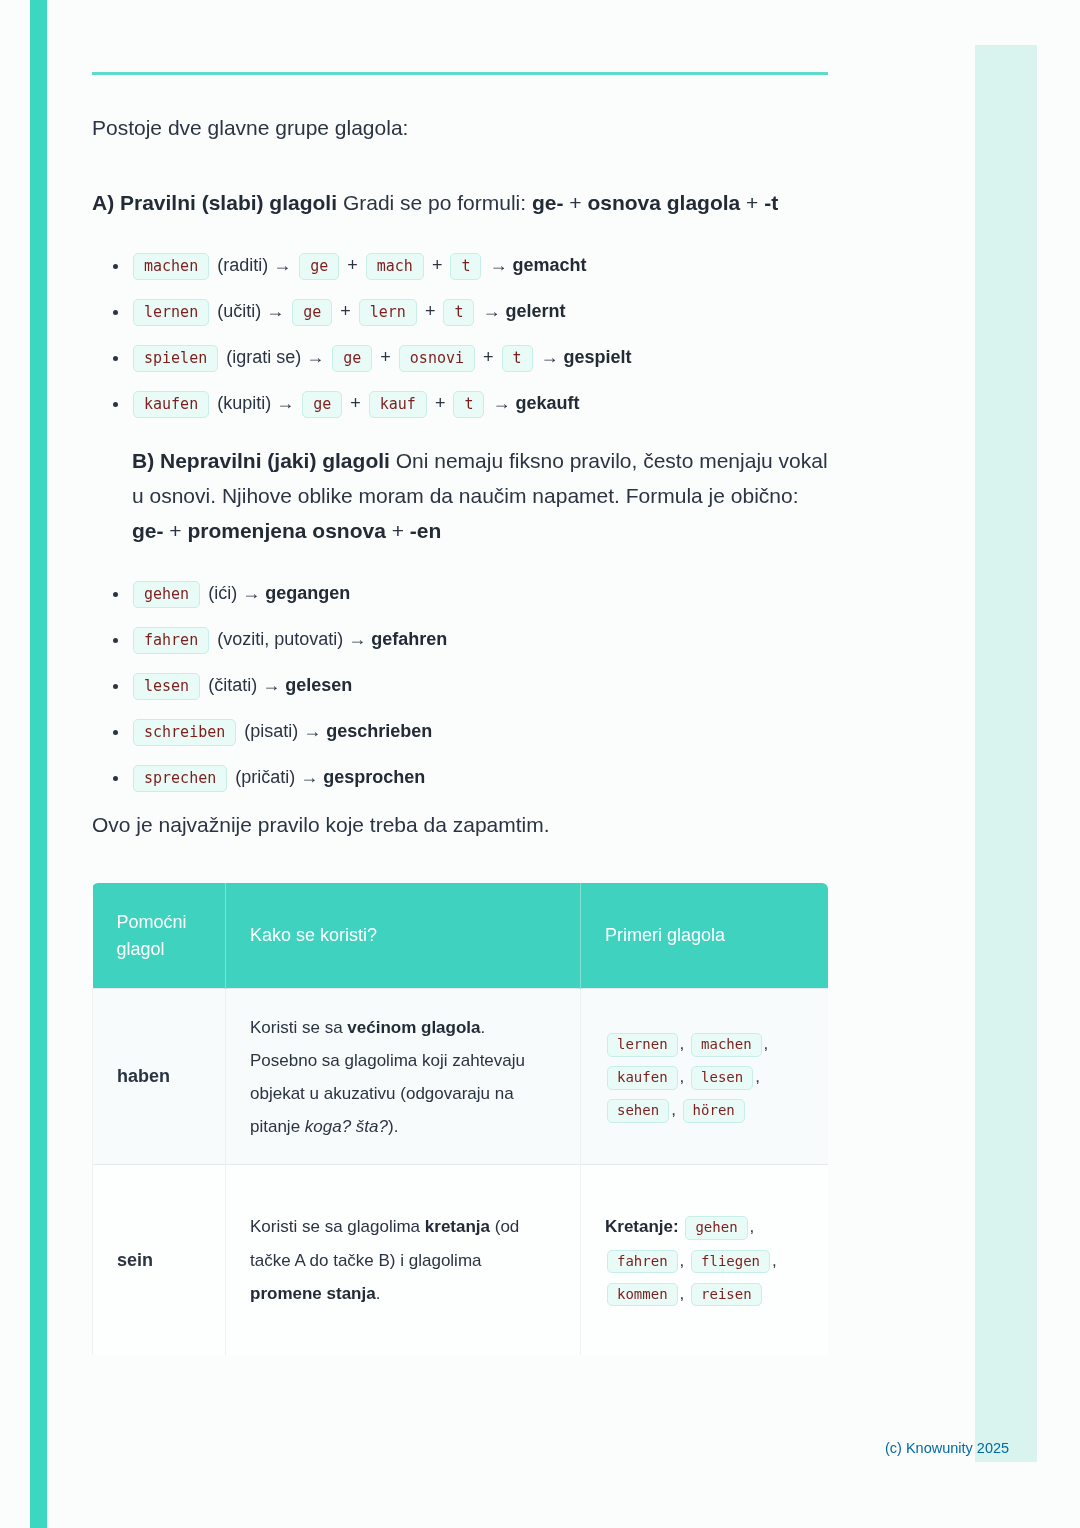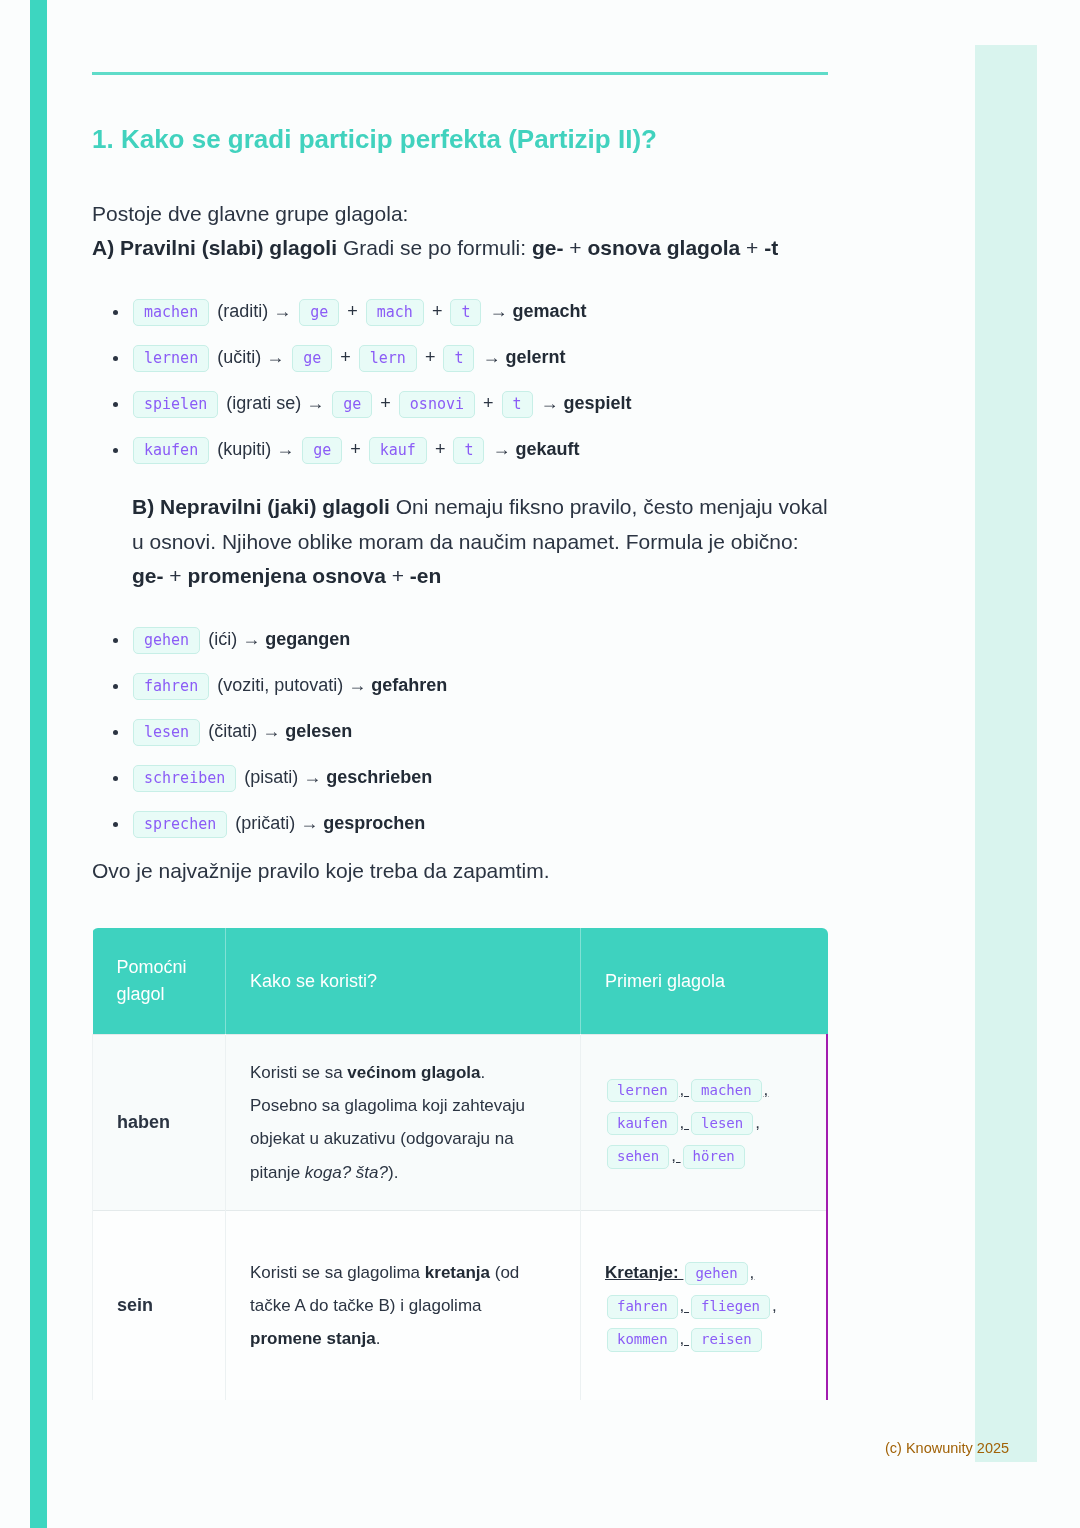--- a/index.html
+++ b/index.html
@@ -27,36 +27,36 @@
   .title-rule { border:none; height:3px; background:#5fdcc9; margin-top:20px; }
 
   h2.sec {
     font-size:26px; font-weight:700; color:#41d2be; line-height:1.6;
   }
   .sec1 { margin-top:44px; }
   .sec2 { margin-top:40px; width:705px; }
 
   p.body-text { font-size:21px; line-height:1.65; color:#2b3442; }
   .intro1 { margin-top:36px; }
-  .group-a { }
+  .group-a { margin-top:40px; }
   .group-b { margin-top:26px; line-height:2.0;margin-left:40px; }
   .intro2 { margin-top:16px; }
 
   strong { font-weight:700; color:#222b36; }
   em { font-style:italic; }
 
   ul.verb-list { list-style:disc; padding-left:38px; margin-top:30px; }
   ul.verb-list li { font-size:18px; line-height:30px; margin-bottom:16px; color:#2b3442; }
   ul.verb-list li::marker { color:#2b3442; }
 
   .chip {
     display:inline-block;
     font-family:"DejaVu Sans Mono", monospace;
     font-size:15px;
-    color:#8b5cf6;
+    color:#7f1d1d;
     background:#e8fbf7;
     border:1px solid #c7efe7;
     border-radius:5px;
     padding:3px 10px;
     margin:0 3px;
     line-height:1.25;
   }
   .chip-lg {
     font-size:21px;
     padding:4px 13px;
@@ -87,41 +87,40 @@
   thead th + th { border-left:1px solid rgba(255,255,255,0.35); }
   tbody td {
     vertical-align:middle;
     padding:16px 24px;
     font-size:17px;
     line-height:1.95;
     border-top:1px solid #e4eaeb;
   }
   tbody td + td { border-left:1px solid #ecf1f2; }
   tbody td:first-child { border-left:1px solid #eef2f3; }
-  tbody td:last-child { border-right:5px solid #a21caf;text-decoration:underline; }
+  tbody td:last-child { border-right:1px solid #a21caf; }
   tr.row-haben { background:#f8fbfb; height:176px; }
   tr.row-sein { background:#fdfefe; height:190px; }
   td.cell-verb { font-weight:700; font-size:18px; }
 
   .credit {
     position:absolute; left:885px; top:1440px; z-index:3;
-    font-size:14.5px; color:#a16207;
+    font-size:14.5px; color:#0369a1;
   }
 </style>
 </head>
 <body>
 
 <div class="left-stripe"></div>
 <div class="right-stripe"></div>
 
 <div class="content">
 
   <hr class="title-rule">
 
-  <h2 class="sec sec1">1. Kako se gradi particip perfekta (Partizip II)?</h2>
 
   <p class="body-text intro1">Postoje dve glavne grupe glagola:</p>
 
   <p class="body-text group-a"><strong>A) Pravilni (slabi) glagoli</strong><span> Gradi se po formuli: </span><strong>ge-</strong><span> + </span><strong>osnova glagola</strong><span> + </span><strong>-t</strong></p>
 
   <ul class="verb-list">
     <li><code class="chip">machen</code><span> (raditi) → </span><code class="chip">ge</code><span> + </span><code class="chip">mach</code><span> + </span><code class="chip">t</code><span> → </span><strong>gemacht</strong></li>
     <li><code class="chip">lernen</code><span> (učiti) → </span><code class="chip">ge</code><span> + </span><code class="chip">lern</code><span> + </span><code class="chip">t</code><span> → </span><strong>gelernt</strong></li>
     <li><code class="chip">spielen</code><span> (igrati se) → </span><code class="chip">ge</code><span> + </span><code class="chip">osnovi</code><span> + </span><code class="chip">t</code><span> → </span><strong>gespielt</strong></li>
     <li><code class="chip">kaufen</code><span> (kupiti) → </span><code class="chip">ge</code><span> + </span><code class="chip">kauf</code><span> + </span><code class="chip">t</code><span> → </span><strong>gekauft</strong></li>

